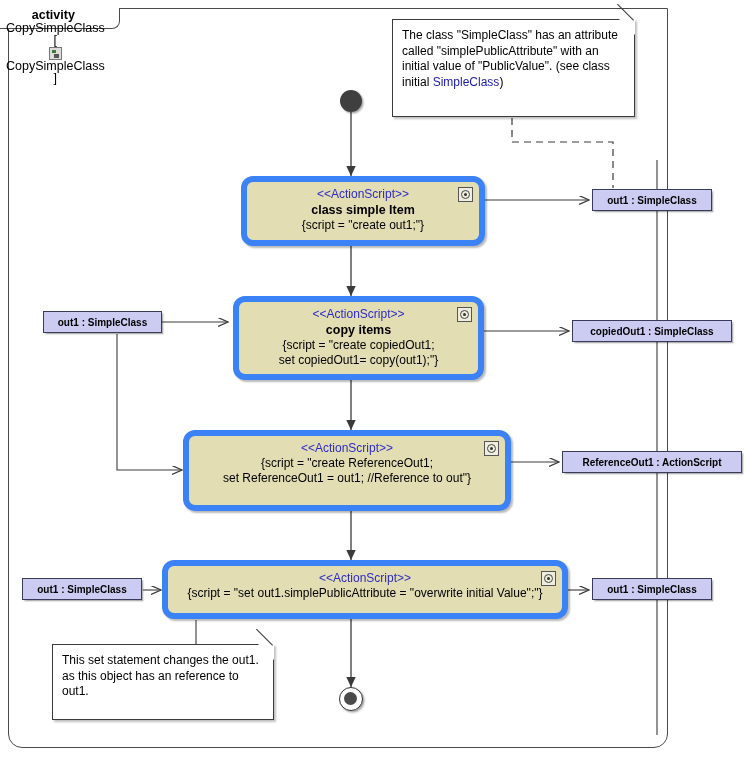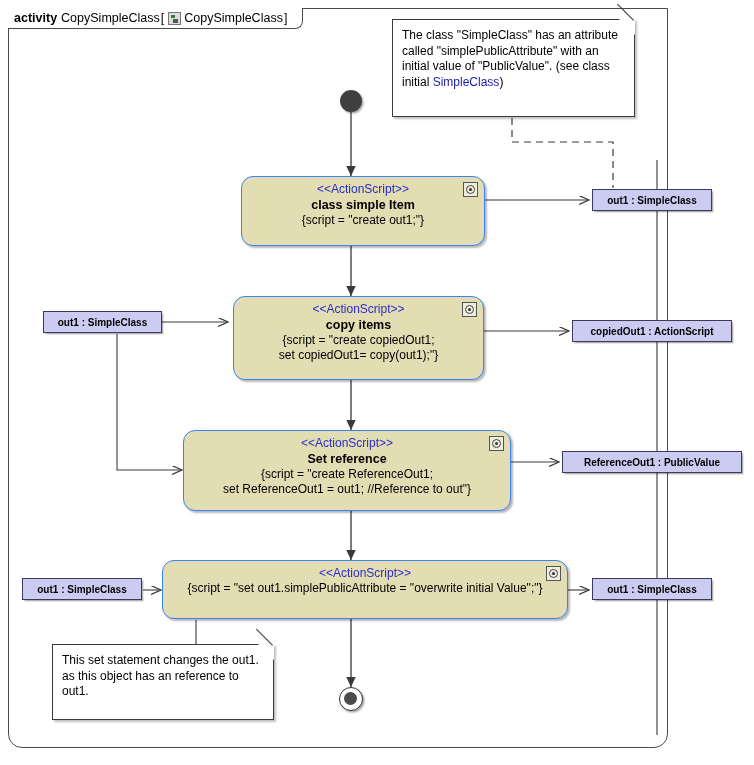--- a/index.html
+++ b/index.html
@@ -24,34 +24,35 @@
   .activity-frame {
     position: absolute;
     left: 8px; top: 8px;
     width: 660px; height: 740px;
     border: 1px solid #4a4a4a;
     border-radius: 0 0 14px 14px;
     background: #ffffff;
   }
   .frame-tab {
     position: absolute;
-    left: 8px; top: 8px;
+    left: 0; top: 8px;
     height: 21px;
     padding: 1px 14px 0 6px;
     border: 1px solid #4a4a4a;
     border-top: none;
     border-left: none;
     background: #ffffff;
     font-size: 12.5px;
     color: #000;
     white-space: nowrap;
     display: flex;
     align-items: center;
     border-radius: 0 0 8px 0;
     line-height: 1;
+    flex-direction: column;
   }
   .frame-tab .kw { font-weight: bold; margin-right: 4px; }
   .frame-tab .brk { margin: 0 1px; }
   .tab-icon {
     display: inline-block;
     width: 13px; height: 13px;
     margin: 0 3px;
     border: 1px solid #777;
     background: #dcdcdc;
     position: relative;
@@ -78,21 +79,21 @@
     position: absolute;
     left: 0; top: 0;
     width: 754px; height: 765px;
     pointer-events: none;
   }
 
   
   .action {
     position: absolute;
     background: #e3ddb4;
-    border: 1px solid #3b82f6;
+    border: 6px solid #3b82f6;
     border-radius: 12px;
     box-shadow: 2px 2px 2px rgba(0,0,0,0.28);
     color: #000;
     padding: 5px 8px 6px 8px;
   }
   .action .stereo {
     color: #2b2bc8;
     font-size: 12px;
     text-align: center;
     line-height: 15px;
@@ -291,21 +292,20 @@
     <div class="script">{script = "create copiedOut1;
 set copiedOut1= copy(out1);"}</div>
   </div>
 
   <div class="action" style="left:183px; top:430px; width:328px; height:81px;">
     <div class="act-icon">
       <span class="ring"></span>
         <span class="dot"></span>
     </div>
     <div class="stereo">&lt;&lt;ActionScript&gt;&gt;</div>
-    <div class="title">Set reference</div>
     <div class="script">{script = "create ReferenceOut1;
 set ReferenceOut1 = out1; //Reference to out"}</div>
   </div>
 
   <div class="action" style="left:162px; top:560px; width:406px; height:59px;">
     <div class="act-icon">
       <span class="ring"></span>
         <span class="dot"></span>
     </div>
     <div class="stereo">&lt;&lt;ActionScript&gt;&gt;</div>
@@ -314,25 +314,25 @@
 
   <div class="objnode" style="left:592px; top:189px; width:120px;">
     <span>out1 : SimpleClass</span>
   </div>
 
   <div class="objnode" style="left:43px; top:311px; width:119px;">
     <span>out1 : SimpleClass</span>
   </div>
 
   <div class="objnode" style="left:572px; top:320px; width:160px;">
-    <span>copiedOut1 : ActionScript</span>
+    <span>copiedOut1 : SimpleClass</span>
   </div>
 
   <div class="objnode" style="left:562px; top:451px; width:180px;">
-    <span>ReferenceOut1 : PublicValue</span>
+    <span>ReferenceOut1 : ActionScript</span>
   </div>
 
   <div class="objnode" style="left:22px; top:578px; width:120px;">
     <span>out1 : SimpleClass</span>
   </div>
 
   <div class="objnode" style="left:592px; top:578px; width:120px;">
     <span>out1 : SimpleClass</span>
   </div>
 

